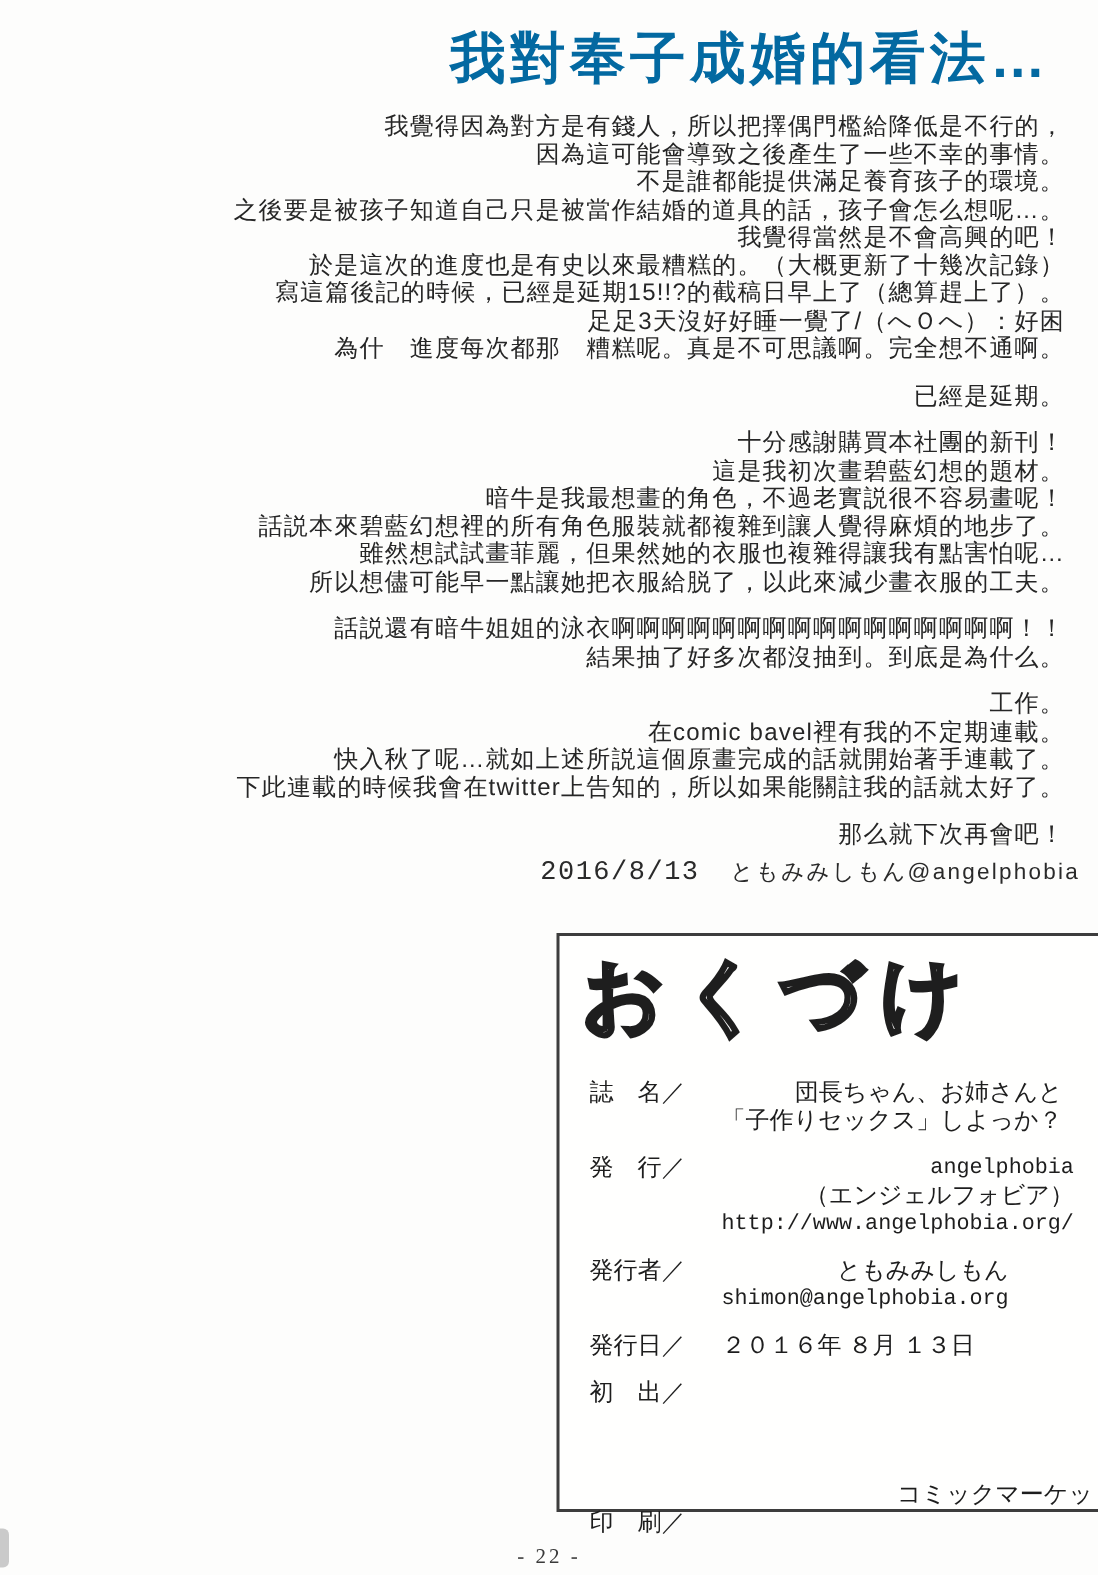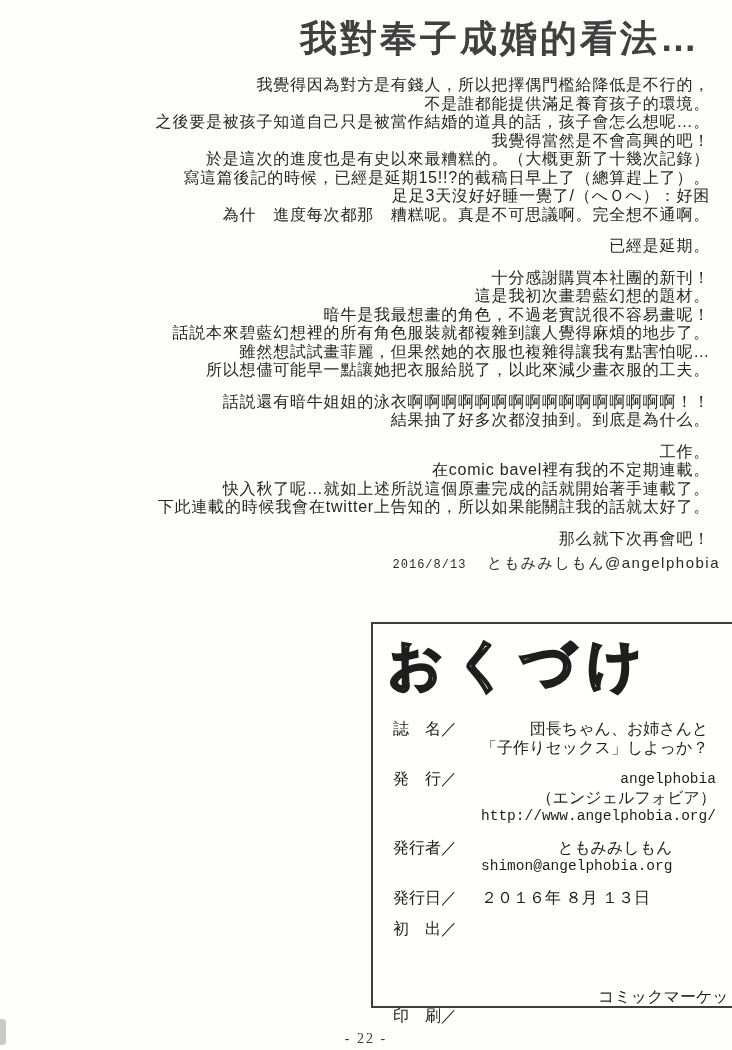--- a/index.html
+++ b/index.html
@@ -5,35 +5,35 @@
   html,body{margin:0;padding:0;}
   body{
     width:732px;height:1050px;position:relative;overflow:hidden;
     background:#fdfdfc;
     font-family:"Liberation Sans","DejaVu Sans",sans-serif;
     color:#222;
   }
   
   .essay-title{
     position:absolute;top:14px;right:32px;
-    font-size:37px;font-weight:700;letter-spacing:3px;color:#404040;
+    font-size:37px;font-weight:700;letter-spacing:3px;color:#0369a1;
     white-space:nowrap;
   }
   .essay{
     position:absolute;top:76px;right:22px;width:700px;
     text-align:right;font-size:16px;letter-spacing:0.8px;color:#262626;
   }
   .essay .line{line-height:18.5px;white-space:nowrap;}
   .essay .gap{height:13px;}
   .essay .gap-sm{height:6px;}
   .sign{
     line-height:18.5px;white-space:nowrap;margin-right:-10px;
     font-size:15px;letter-spacing:1px;color:#2a2a2a;
   }
-  .sign .sign-date{font-family:"Liberation Mono","DejaVu Sans Mono",monospace;font-size:12px;}
+  .sign .sign-date{font-family:"Liberation Mono","DejaVu Sans Mono",monospace;font-size:18px;}
   .sign .sign-name{letter-spacing:1.5px;}
   
   .colophon{
     position:absolute;left:371px;top:622px;width:412px;height:386px;
     box-sizing:border-box;border:2px solid #3d3d3d;background:#fffffe;
     padding:6px 4px 0 4px;
   }
   .okuzuke{
     margin:2px 0 24px 11px;
     font-size:54px;font-weight:700;line-height:64px;letter-spacing:11px;
@@ -62,20 +62,21 @@
     background:#bdbdbd;border-radius:0 4px 4px 0;opacity:.8;
   }
 </style>
 </head>
 <body>
 
 <div class="essay-title">我對奉子成婚的看法…</div>
 
 <div class="essay">
   <div class="line">我覺得因為對方是有錢人，所以把擇偶門檻給降低是不行的，</div>
+  <div class="line">因為這可能會導致之後產生了一些不幸的事情。</div>
   <div class="line">不是誰都能提供滿足養育孩子的環境。</div>
   <div class="line">之後要是被孩子知道自己只是被當作結婚的道具的話，孩子會怎么想呢…。</div>
   <div class="line">我覺得當然是不會高興的吧！</div>
   <div class="line">於是這次的進度也是有史以來最糟糕的。（大概更新了十幾次記錄）</div>
   <div class="line">寫這篇後記的時候，已經是延期15!!?的截稿日早上了（總算趕上了）。</div>
   <div class="line">足足3天沒好好睡一覺了/（へＯへ）：好困</div>
   <div class="line">為什　進度每次都那　糟糕呢。真是不可思議啊。完全想不通啊。</div>
   <div class="gap"></div>
   <div class="line">已經是延期。</div>
   <div class="gap"></div>

